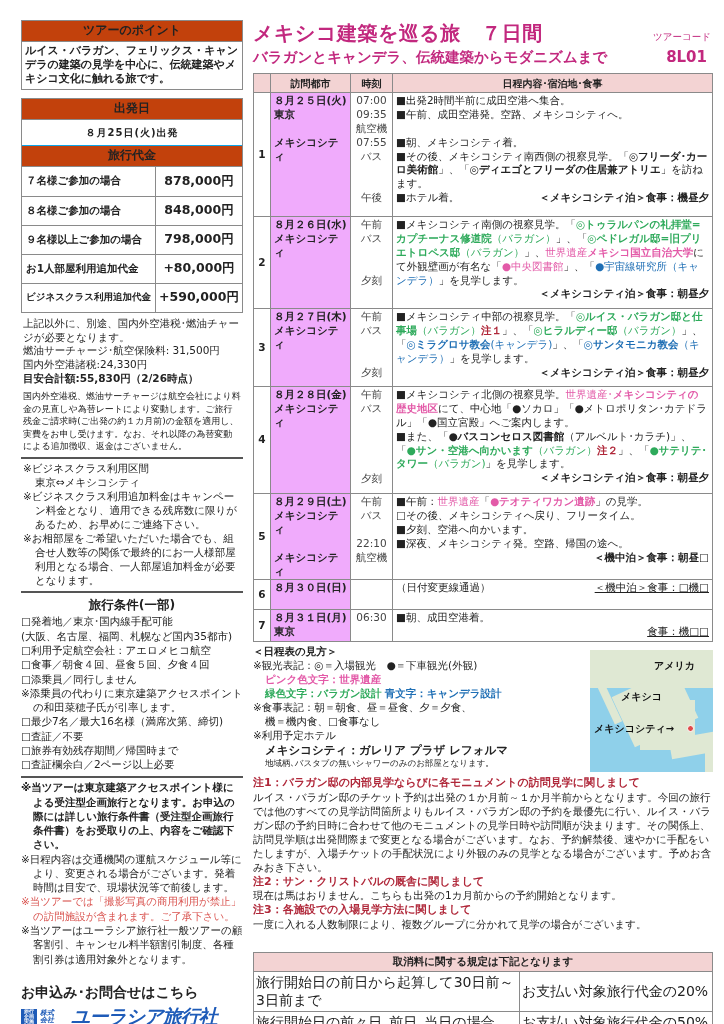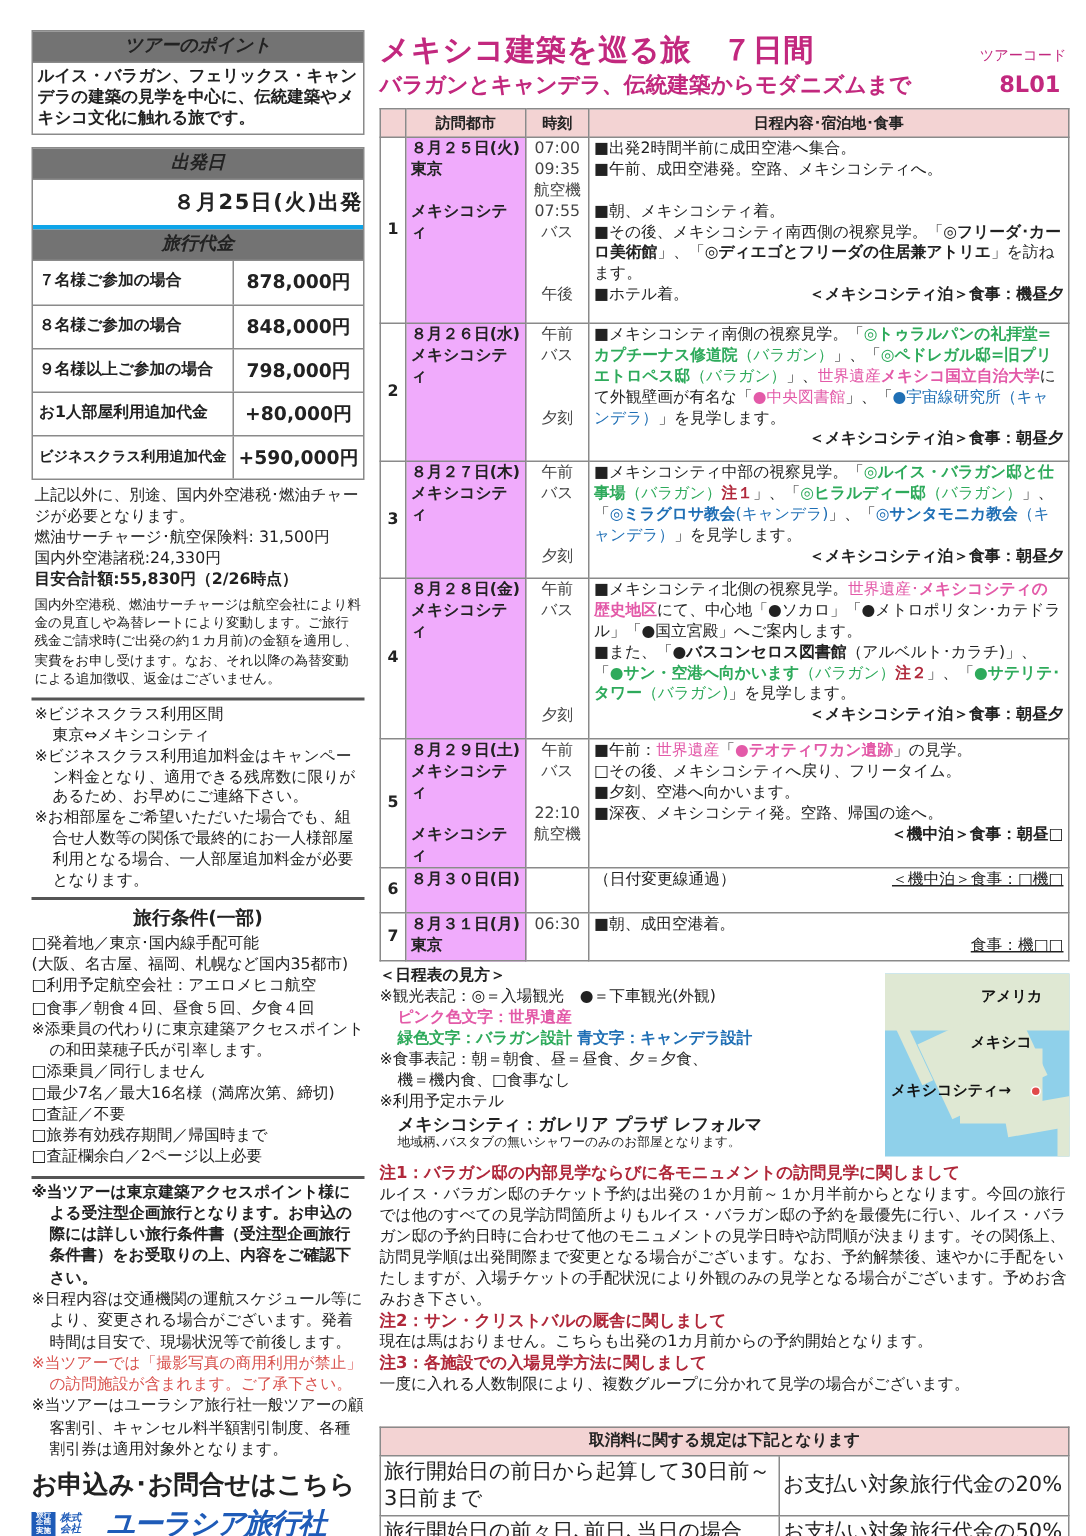--- a/index.html
+++ b/index.html
@@ -1,45 +1,45 @@
 <!DOCTYPE html>
 <html><head>
 <meta charset="utf-8">
 <style>
   * { box-sizing: border-box; margin: 0; padding: 0; }
   html, body { width: 724px; height: 1024px; background: #fff; overflow: hidden; }
   body { font-family: "DejaVu Sans", "Liberation Sans", sans-serif; color: #222; position: relative; font-size: 10.5px; line-height: 1.32; }
 
-  .pink-bg { background: #737373; font-style: italic; }
+  .pink-bg { background: #c2410c; }
 
   
   #left { position: absolute; left: 21px; top: 20px; width: 222px; }
   .box-head { text-align: center; font-weight: bold; font-size: 12px; padding: 2px 0; border-bottom: 1px solid #8a8a8a; }
   .point-box { border: 1px solid #8a8a8a; }
   .point-body { font-weight: bold; font-size: 11px; padding: 2px 3px; line-height: 1.3; }
 
   .price-box { margin-top: 8px; border: 1px solid #8a8a8a; }
-  .dep-date { text-align: right; font-weight: bold; font-size: 14px; padding: 6px 0; border-bottom: 3px solid #0ea5e9; letter-spacing: 1px; }
+  .dep-date { text-align: center; font-weight: bold; font-size: 10px; padding: 6px 0; border-bottom: 1px solid #0ea5e9; letter-spacing: 1px; }
   .price-row { display: flex; border-top: 1px solid #8a8a8a; height: 29px; align-items: center; }
   .price-row:first-of-type { border-top: none; }
   .price-label { flex: 0 0 134px; padding-left: 4px; font-weight: bold; font-size: 10.5px; border-right: 1px solid #8a8a8a; height: 100%; display: flex; align-items: center; }
   .price-label.small { font-size: 9.5px; }
   .price-val { flex: 1; text-align: center; font-weight: bold; font-size: 12.5px; }
 
   .note-block { padding: 4px 2px 0 2px; font-size: 10.5px; line-height: 1.33; }
   .note-small { font-size: 9px; line-height: 1.38; padding: 4px 2px 3px 2px; }
   .bold { font-weight: bold; }
   .hr { border-top: 2px solid #555; margin: 2px 0; }
   .indent { padding-left: 12px; }
   .kome { padding-left: 12px; text-indent: -12px; }
   .cond-title { text-align: center; font-weight: bold; font-size: 12.5px; padding: 2px 0 1px; }
   .cond-item { font-size: 10.5px; line-height: 1.36; }
   .bold-notes { font-weight: bold; font-size: 10.5px; line-height: 1.36; }
   .red-note { color: #d9534f; }
-  .contact-title { font-weight: bold; font-size: 17px; margin-top: 6px; }
+  .contact-title { font-weight: bold; font-size: 14px; margin-top: 18px; font-family: Liberation Serif, serif; }
   .logo { display: flex; align-items: center; margin-top: 2px; }
   .logo-badge { width: 16px; height: 16px; background: #1e5bb8; color: #fff; font-size: 5px; line-height: 5.3px; text-align: center; font-weight: bold; display: flex; flex-direction: column; justify-content: center; }
   .logo-kabushiki { color: #1e5bb8; font-size: 7px; font-weight: bold; line-height: 7px; margin-left: 3px; font-style: italic; }
   .logo-text { color: #1e5bb8; font-weight: bold; font-style: italic; font-size: 19px; margin-left: 17px; letter-spacing: -1px; }
   .hours { font-weight: bold; font-size: 11.5px; margin-top: 1px; }
 
   
   #right { position: absolute; left: 253px; top: 20px; width: 460px; }
   .title-row { display: flex; align-items: baseline; justify-content: space-between; }
   .main-title { font-family: "DejaVu Serif", "Liberation Serif", serif; font-weight: bold; color: #c2287e; font-size: 20px; letter-spacing: 0.5px; }
@@ -138,22 +138,22 @@
     <div class="kome">※お相部屋をご希望いただいた場合でも、組合せ人数等の関係で最終的にお一人様部屋利用となる場合、一人部屋追加料金が必要となります。</div>
   </div>
   <div class="hr" style="margin-top:3px"></div>
 
   <div>
     <div class="cond-title">旅行条件(一部)</div>
     <div class="cond-item">□発着地／東京･国内線手配可能</div>
     <div class="cond-item">(大阪、名古屋、福岡、札幌など国内35都市)</div>
     <div class="cond-item">□利用予定航空会社：アエロメヒコ航空</div>
     <div class="cond-item">□食事／朝食４回、昼食５回、夕食４回</div>
+    <div class="cond-item">□添乗員／同行しません</div>
     <div class="cond-item kome">※添乗員の代わりに東京建築アクセスポイントの和田菜穂子氏が引率します。</div>
-    <div class="cond-item">□添乗員／同行しません</div>
     <div class="cond-item">□最少7名／最大16名様（満席次第、締切)</div>
     <div class="cond-item">□査証／不要</div>
     <div class="cond-item">□旅券有効残存期間／帰国時まで</div>
     <div class="cond-item">□査証欄余白／2ページ以上必要</div>
   </div>
   <div class="hr" style="margin-top:5px"></div>
 
   <div>
     <div class="bold-notes kome">※当ツアーは東京建築アクセスポイント様による受注型企画旅行となります。お申込の際には詳しい旅行条件書（受注型企画旅行条件書）をお受取りの上、内容をご確認下さい。</div>
     <div class="cond-item kome">※日程内容は交通機関の運航スケジュール等により、変更される場合がございます。発着時間は目安で、現場状況等で前後します。</div>
@@ -359,21 +359,21 @@
       <div class="indent small">地域柄､バスタブの無いシャワーのみのお部屋となります。</div>
     </div>
     <div class="map">
       <div class="land" style="left:0;top:0;width:163px;height:38px;"></div>
       <div class="land" style="left:30px;top:30px;width:70px;height:55px;transform:rotate(-25deg);"></div>
       <div class="land" style="left:50px;top:50px;width:55px;height:50px;"></div>
       <div class="land" style="left:80px;top:85px;width:50px;height:20px;transform:rotate(-10deg);"></div>
       <div class="land" style="left:115px;top:95px;width:48px;height:30px;"></div>
       <div class="land" style="left:15px;top:30px;width:8px;height:45px;transform:rotate(-25deg);"></div>
       <div class="map-label" style="left:64px;top:9px;">アメリカ</div>
-      <div class="map-label" style="left:57px;top:40px;">メキシコ</div>
+      <div class="map-label" style="left:31px;top:40px;">メキシコ</div>
       <div class="map-label" style="left:4px;top:72px;">メキシコシティ→</div>
       <div class="map-pin" style="left:97px;top:75px;"></div>
     </div>
   </div>
 
   <div class="notes">
     <div class="note-head">注1：バラガン邸の内部見学ならびに各モニュメントの訪問見学に関しまして</div>
     <div>ルイス・バラガン邸のチケット予約は出発の１か月前～１か月半前からとなります。今回の旅行では他のすべての見学訪問箇所よりもルイス・バラガン邸の予約を最優先に行い、ルイス・バラガン邸の予約日時に合わせて他のモニュメントの見学日時や訪問順が決まります。その関係上、訪問見学順は出発間際まで変更となる場合がございます。なお、予約解禁後、速やかに手配をいたしますが、入場チケットの手配状況により外観のみの見学となる場合がございます。予めお含みおき下さい。</div>
     <div class="note-head">注2：サン・クリストバルの厩舎に関しまして</div>
     <div>現在は馬はおりません。こちらも出発の1カ月前からの予約開始となります。</div>

